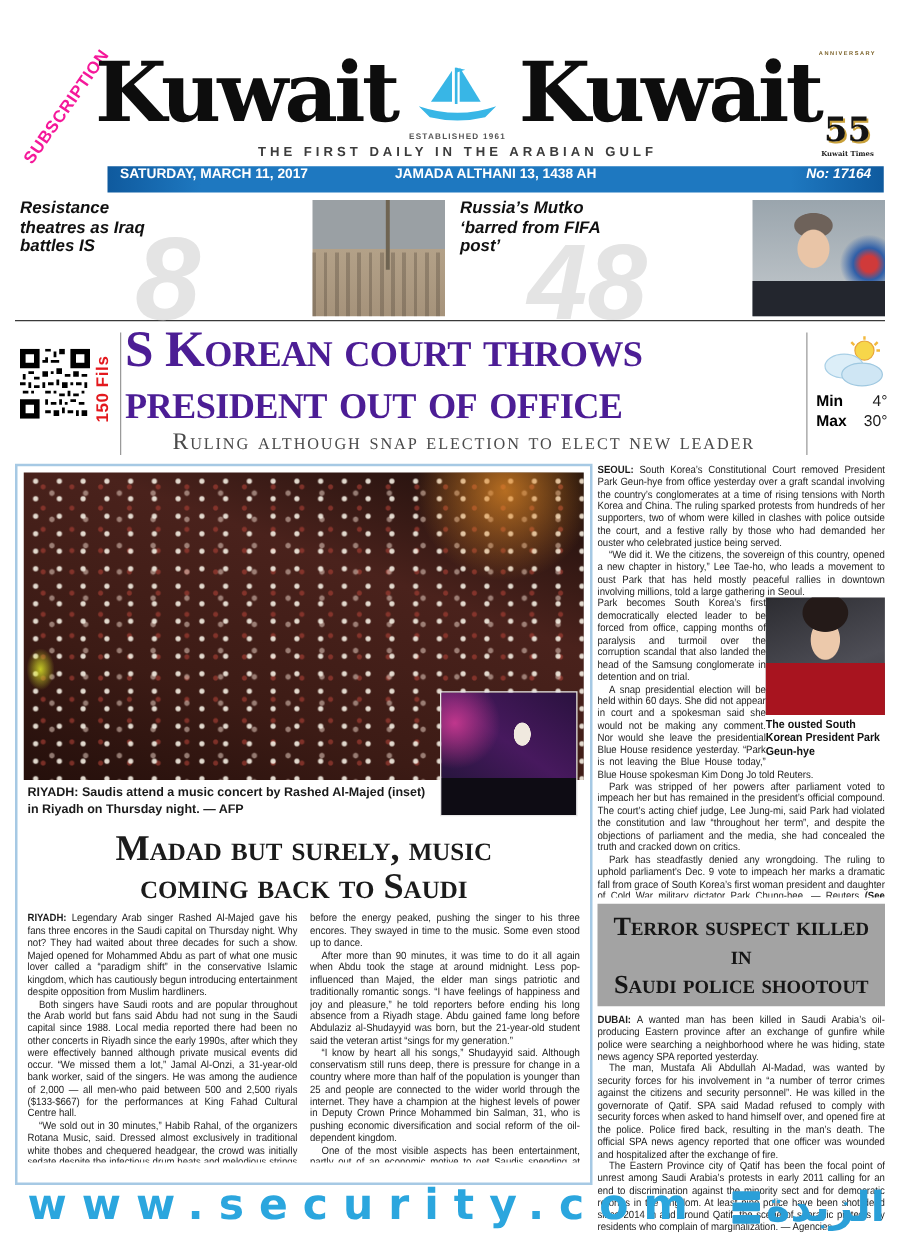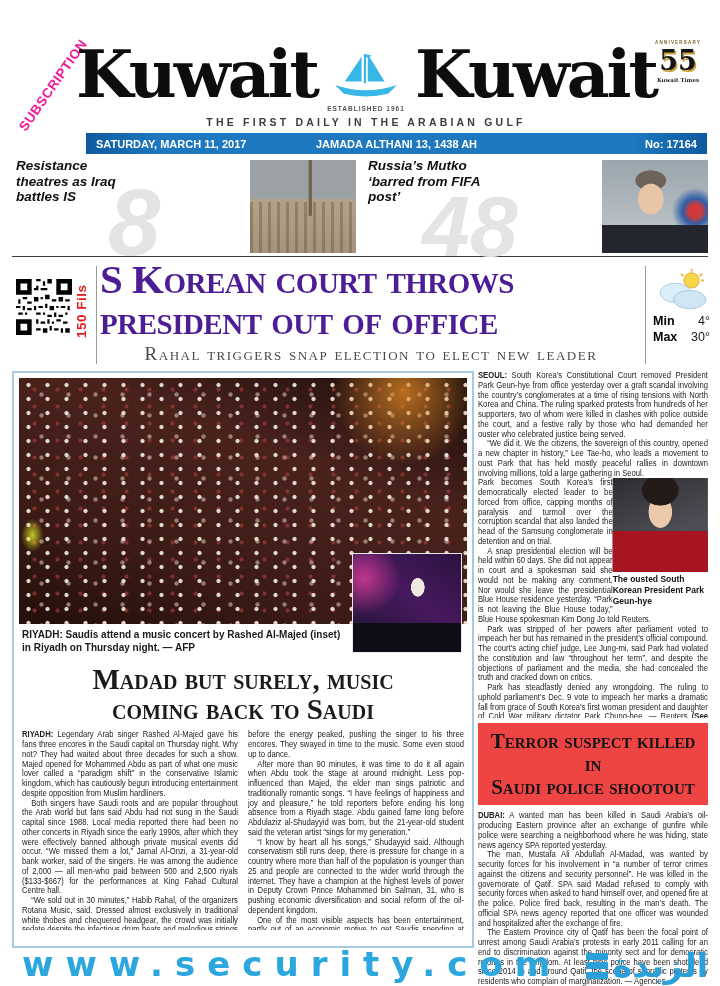--- a/index.html
+++ b/index.html
@@ -9,31 +9,31 @@
   
   .subscription{position:absolute;left:22px;top:122px;transform:rotate(-55deg);transform-origin:0 50%;
     font:700 13.5px "Liberation Sans",sans-serif;color:#f5189a;letter-spacing:.5px;}
   .masthead{position:absolute;left:86px;right:74px;top:32px;height:84px;
     display:flex;align-items:center;justify-content:center;gap:8px;}
   .kt-word{font:700 66px/1 "DejaVu Serif",serif;letter-spacing:-3px;color:#0d0d0d;}
   .dhow-block{display:flex;flex-direction:column;align-items:center;margin-top:18px;}
   .established{font:700 6.5px "Liberation Sans",sans-serif;color:#555;letter-spacing:1px;margin-top:1px;}
   .ann{position:absolute;right:10px;top:40px;width:64px;text-align:center;line-height:1;}
   .ann-top{font:700 4.5px "Liberation Sans",sans-serif;letter-spacing:1.2px;color:#7a6027;}
-  .ann-55{font:700 27px "DejaVu Serif",serif;color:#141414;text-shadow:1.5px 1.5px 0 #c9a13b;}
+  .ann-55{font:700 27px "DejaVu Serif",serif;color:#141414;text-shadow:1.5px 1.5px 0 #c9a13b;margin-top:44px;}
   .ann-sub{font:700 5.5px "DejaVu Serif",serif;color:#222;margin-top:1px;}
   .tagline{position:absolute;left:86px;right:74px;top:116px;text-align:center;
     font:700 10.5px "Liberation Sans",sans-serif;letter-spacing:3.2px;color:#3c3c3c;}
   .datebar{position:absolute;left:86px;right:13px;top:133px;height:21px;
     background:linear-gradient(90deg,#0f5a9e,#1e78c0 12%,#1e78c0 88%,#0f5a9e);
-    display:flex;align-items:center;padding:0 10px;box-sizing:border-box;
+    display:flex;padding:0 10px;box-sizing:border-box;
     font:700 11px "Liberation Sans",sans-serif;color:#fff;}
   .datebar span{flex:1;}
   .datebar .c{text-align:center;}
-  .datebar .r{text-align:right;}
+  .datebar .r{text-align:right;font-style:italic;}
 
   
   .teasers{position:absolute;left:12px;right:12px;top:156px;height:99px;display:flex;gap:8px;}
   .teaser{flex:1;position:relative;}
   .t-head{position:absolute;left:4px;top:2px;width:114px;z-index:2;
     font:italic 700 13.5px/1.16 "Liberation Sans",sans-serif;color:#101010;}
   .t-num{position:absolute;bottom:-8px;z-index:1;font:italic 700 94px/0.85 "Liberation Sans",sans-serif;color:#e4e4e4;}
   .t1 .t-num{left:58px;} .t2 .t-num{left:96px;} .t3 .t-num{left:58px;font-size:86px;}
   .t-photo{position:absolute;right:0;top:4px;width:106px;height:93px;z-index:2;}
   .ph-gyro{background:
@@ -99,21 +99,21 @@
   .right-col{position:absolute;left:478px;top:371px;width:230px;height:577px;}
   .korea-wrap{height:347px;overflow:hidden;}
   .cond230{width:251px;transform:scaleX(.916);transform-origin:0 0;}
   .park-fig{float:right;width:104px;margin:2px 0 2px 5px;}
   .park-photo{height:94px;background:
     radial-gradient(ellipse 30px 23px at 50% 13%,#241a18 65%,rgba(36,26,24,0) 68%),
     radial-gradient(ellipse 20px 25px at 50% 36%,#ecc9ab 62%,rgba(236,201,171,0) 66%),
     linear-gradient(0deg,#a8141f 0 44%,rgba(0,0,0,0) 44%),
     linear-gradient(160deg,#2c2c31,#4e4e56 60%,#3a3a41);}
   .park-cap{font:700 9.3px/1.18 "Liberation Sans",sans-serif;color:#111;margin-top:2px;}
-  .terror-head{margin-top:5px;background:#ef4444;padding:7px 2px 6px;text-align:center;
+  .terror-head{margin-top:5px;background:#a3a3a3;padding:7px 2px 6px;text-align:center;
     font:700 21px/1.1 "Liberation Serif",serif;font-variant:small-caps;color:#151515;}
   .terror-wrap{margin-top:6px;height:178px;overflow:hidden;}
 
   
   .site-url{position:absolute;left:22px;bottom:2px;font:700 34px "DejaVu Sans",sans-serif;
     color:#2ba6de;letter-spacing:12px;}
   .az-logo{position:absolute;right:12px;bottom:4px;display:flex;align-items:center;gap:5px;padding-left:16px;}
   .az-bars i{display:block;width:22px;height:7px;background:#2a9fd8;margin:2.5px 0;border-radius:1px;}
   .az-text{font:700 33px/1 "DejaVu Sans",sans-serif;color:#2a9fd8;}
 </style>
@@ -180,21 +180,21 @@
     </svg>
   </div>
   <div class="price">150 Fils</div>
   <div class="vr vr1"></div>
   <div class="vr vr2"></div>
 
   <div class="main-head">
     <span>S Korean court throws</span><br>
     <span>president out of office</span>
   </div>
-  <div class="sub-head">Rahal triggers snap election to elect new leader</div>
+  <div class="sub-head">Ruling although snap election to elect new leader</div>
 
   <div class="weather">
     <span>
       <svg width="58" height="44" viewBox="0 0 60 46">
         <g stroke="#f2b83c" stroke-width="2">
           <line x1="40" y1="1" x2="40" y2="4"></line>
             <line x1="29" y1="6" x2="31.5" y2="8.5"></line>
           <line x1="51" y1="6" x2="48.5" y2="8.5"></line>
             <line x1="53" y1="13" x2="50" y2="13"></line>
         </g>

